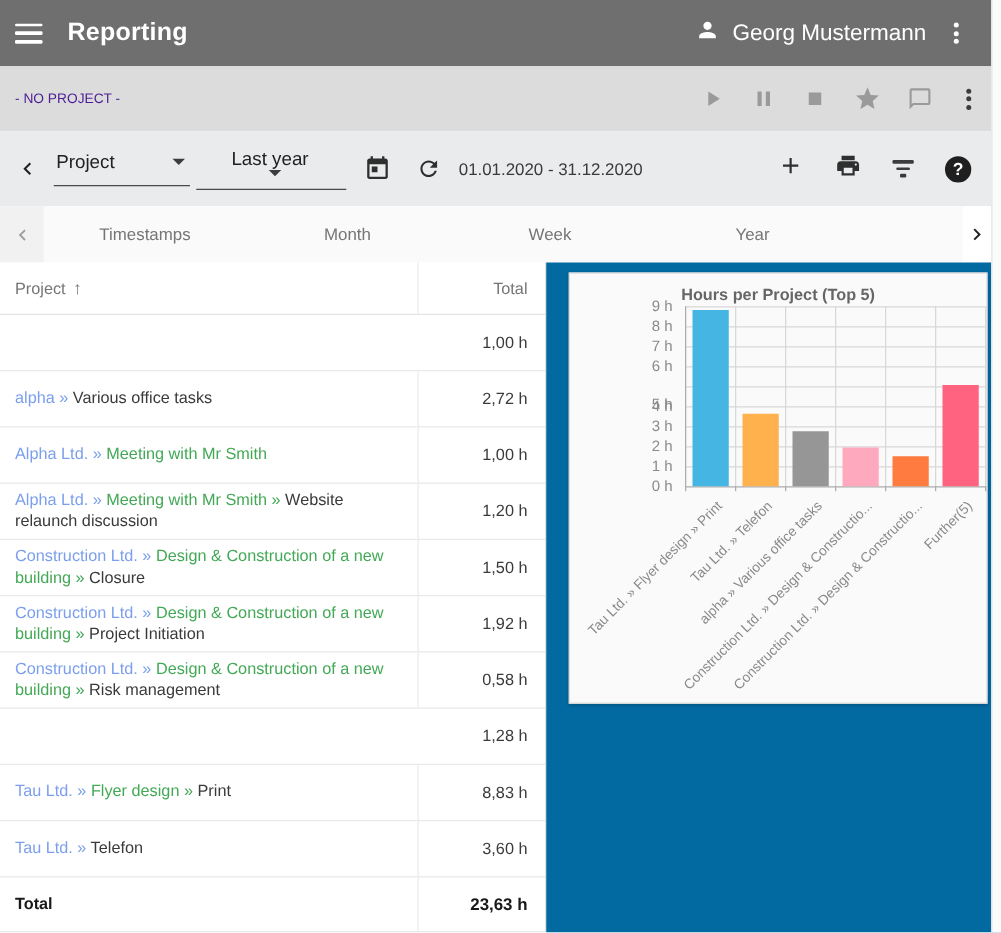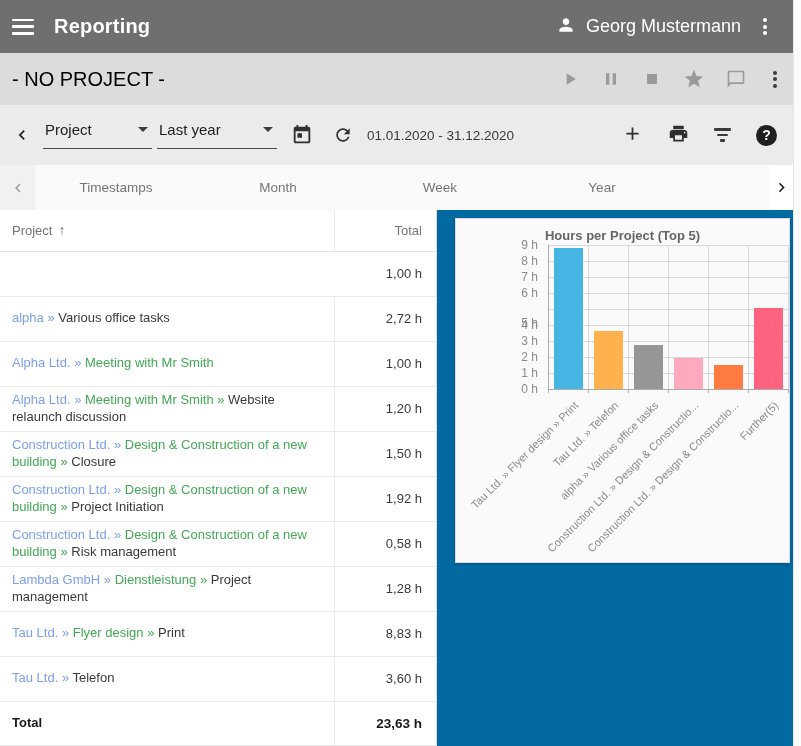--- a/index.html
+++ b/index.html
@@ -12,30 +12,30 @@
   .hamburger span { display:block; height:2.5px; background:#fff; border-radius:1px; }
   .app-title { margin-left:20px; font-size:20px; font-weight:bold; letter-spacing:.2px; }
   .app-bar-right { margin-left:auto; display:flex; align-items:center; gap:10px; padding-right:12px; }
   .user-name { font-size:18px; font-weight:500; }
   .kebab { display:flex; flex-direction:column; gap:2.5px; padding:2px 6px; cursor:pointer; }
   .kebab i { width:4px; height:4px; border-radius:50%; background:#fff; }
   .kebab.dark i { background:#3C3C3C; }
 
   
   .project-bar { height:52px; background:#DCDCDC; display:flex; align-items:center; padding:0 14px 0 12px; }
-  .project-label { color:#000000; font-size:20px; cursor:pointer; }
+  .project-label { color:#4c1d95; font-size:11px; cursor:pointer; }
   .pb-icons { margin-left:auto; display:flex; align-items:center; gap:21px; padding-right:4px; }
   .pb-icons svg { display:block; cursor:pointer; }
 
   
   .toolbar { height:60px; background:#E9EBED; display:flex; align-items:center; padding:0 16px 0 12px; }
   .tb-select { position:relative; margin-left:11px; border-bottom:1px solid #4A4A4A; padding:0 4px 10px 2px; font-size:15px; color:#212121; display:flex; align-items:center; justify-content:space-between; cursor:pointer; }
   .tb-select .caret { width:0; height:0; border-left:5px solid transparent; border-right:5px solid transparent; border-top:5px solid #3C3C3C; margin-left:8px; }
   .sel-project { width:109px; }
-  .sel-range { width:120px; margin-left:5px; }
+  .sel-range { width:120px; margin-left:5px;flex-direction:column; }
   .tb-icon { margin-left:14px; cursor:pointer; display:flex; align-items:center; }
   .date-range { margin-left:14px; font-size:13.5px; font-weight:500; color:#3A3A3A; }
   .tb-right { margin-left:auto; display:flex; align-items:center; gap:25px; padding-right:8px; }
   .tb-right > * { cursor:pointer; }
   .filter-icon { display:flex; flex-direction:column; align-items:center; gap:3px; }
   .filter-icon i { display:block; height:2.5px; background:#3C3C3C; border-radius:1px; }
   .filter-icon i:nth-child(1){ width:17px; } .filter-icon i:nth-child(2){ width:11px; } .filter-icon i:nth-child(3){ width:5px; }
   .help-icon { width:21px; height:21px; border-radius:50%; background:#1F1F1F; color:#fff; font-size:14px; font-weight:bold; display:flex; align-items:center; justify-content:center; }
 
   
@@ -240,23 +240,20 @@
           </div>
           <div class="cell-total">1,92 h</div>
         </div>
         <div class="trow">
           <div class="cell-project">
             <span><span class="seg-project">Construction Ltd.</span><span class="seg-project"> » </span><span class="seg-task">Design &amp; Construction of a new building</span><span class="seg-task"> » </span><span class="seg-plain">Risk management</span></span>
           </div>
           <div class="cell-total">0,58 h</div>
         </div>
         <div class="trow">
-          <div class="cell-project">
-            <span><span class="seg-project">Lambda GmbH</span><span class="seg-project"> » </span><span class="seg-task">Dienstleistung</span><span class="seg-task"> » </span><span class="seg-plain">Project management</span></span>
-          </div>
           <div class="cell-total">1,28 h</div>
         </div>
         <div class="trow">
           <div class="cell-project">
             <span><span class="seg-project">Tau Ltd.</span><span class="seg-project"> » </span><span class="seg-task">Flyer design</span><span class="seg-task"> » </span><span class="seg-plain">Print</span></span>
           </div>
           <div class="cell-total">8,83 h</div>
         </div>
         <div class="trow">
           <div class="cell-project">

